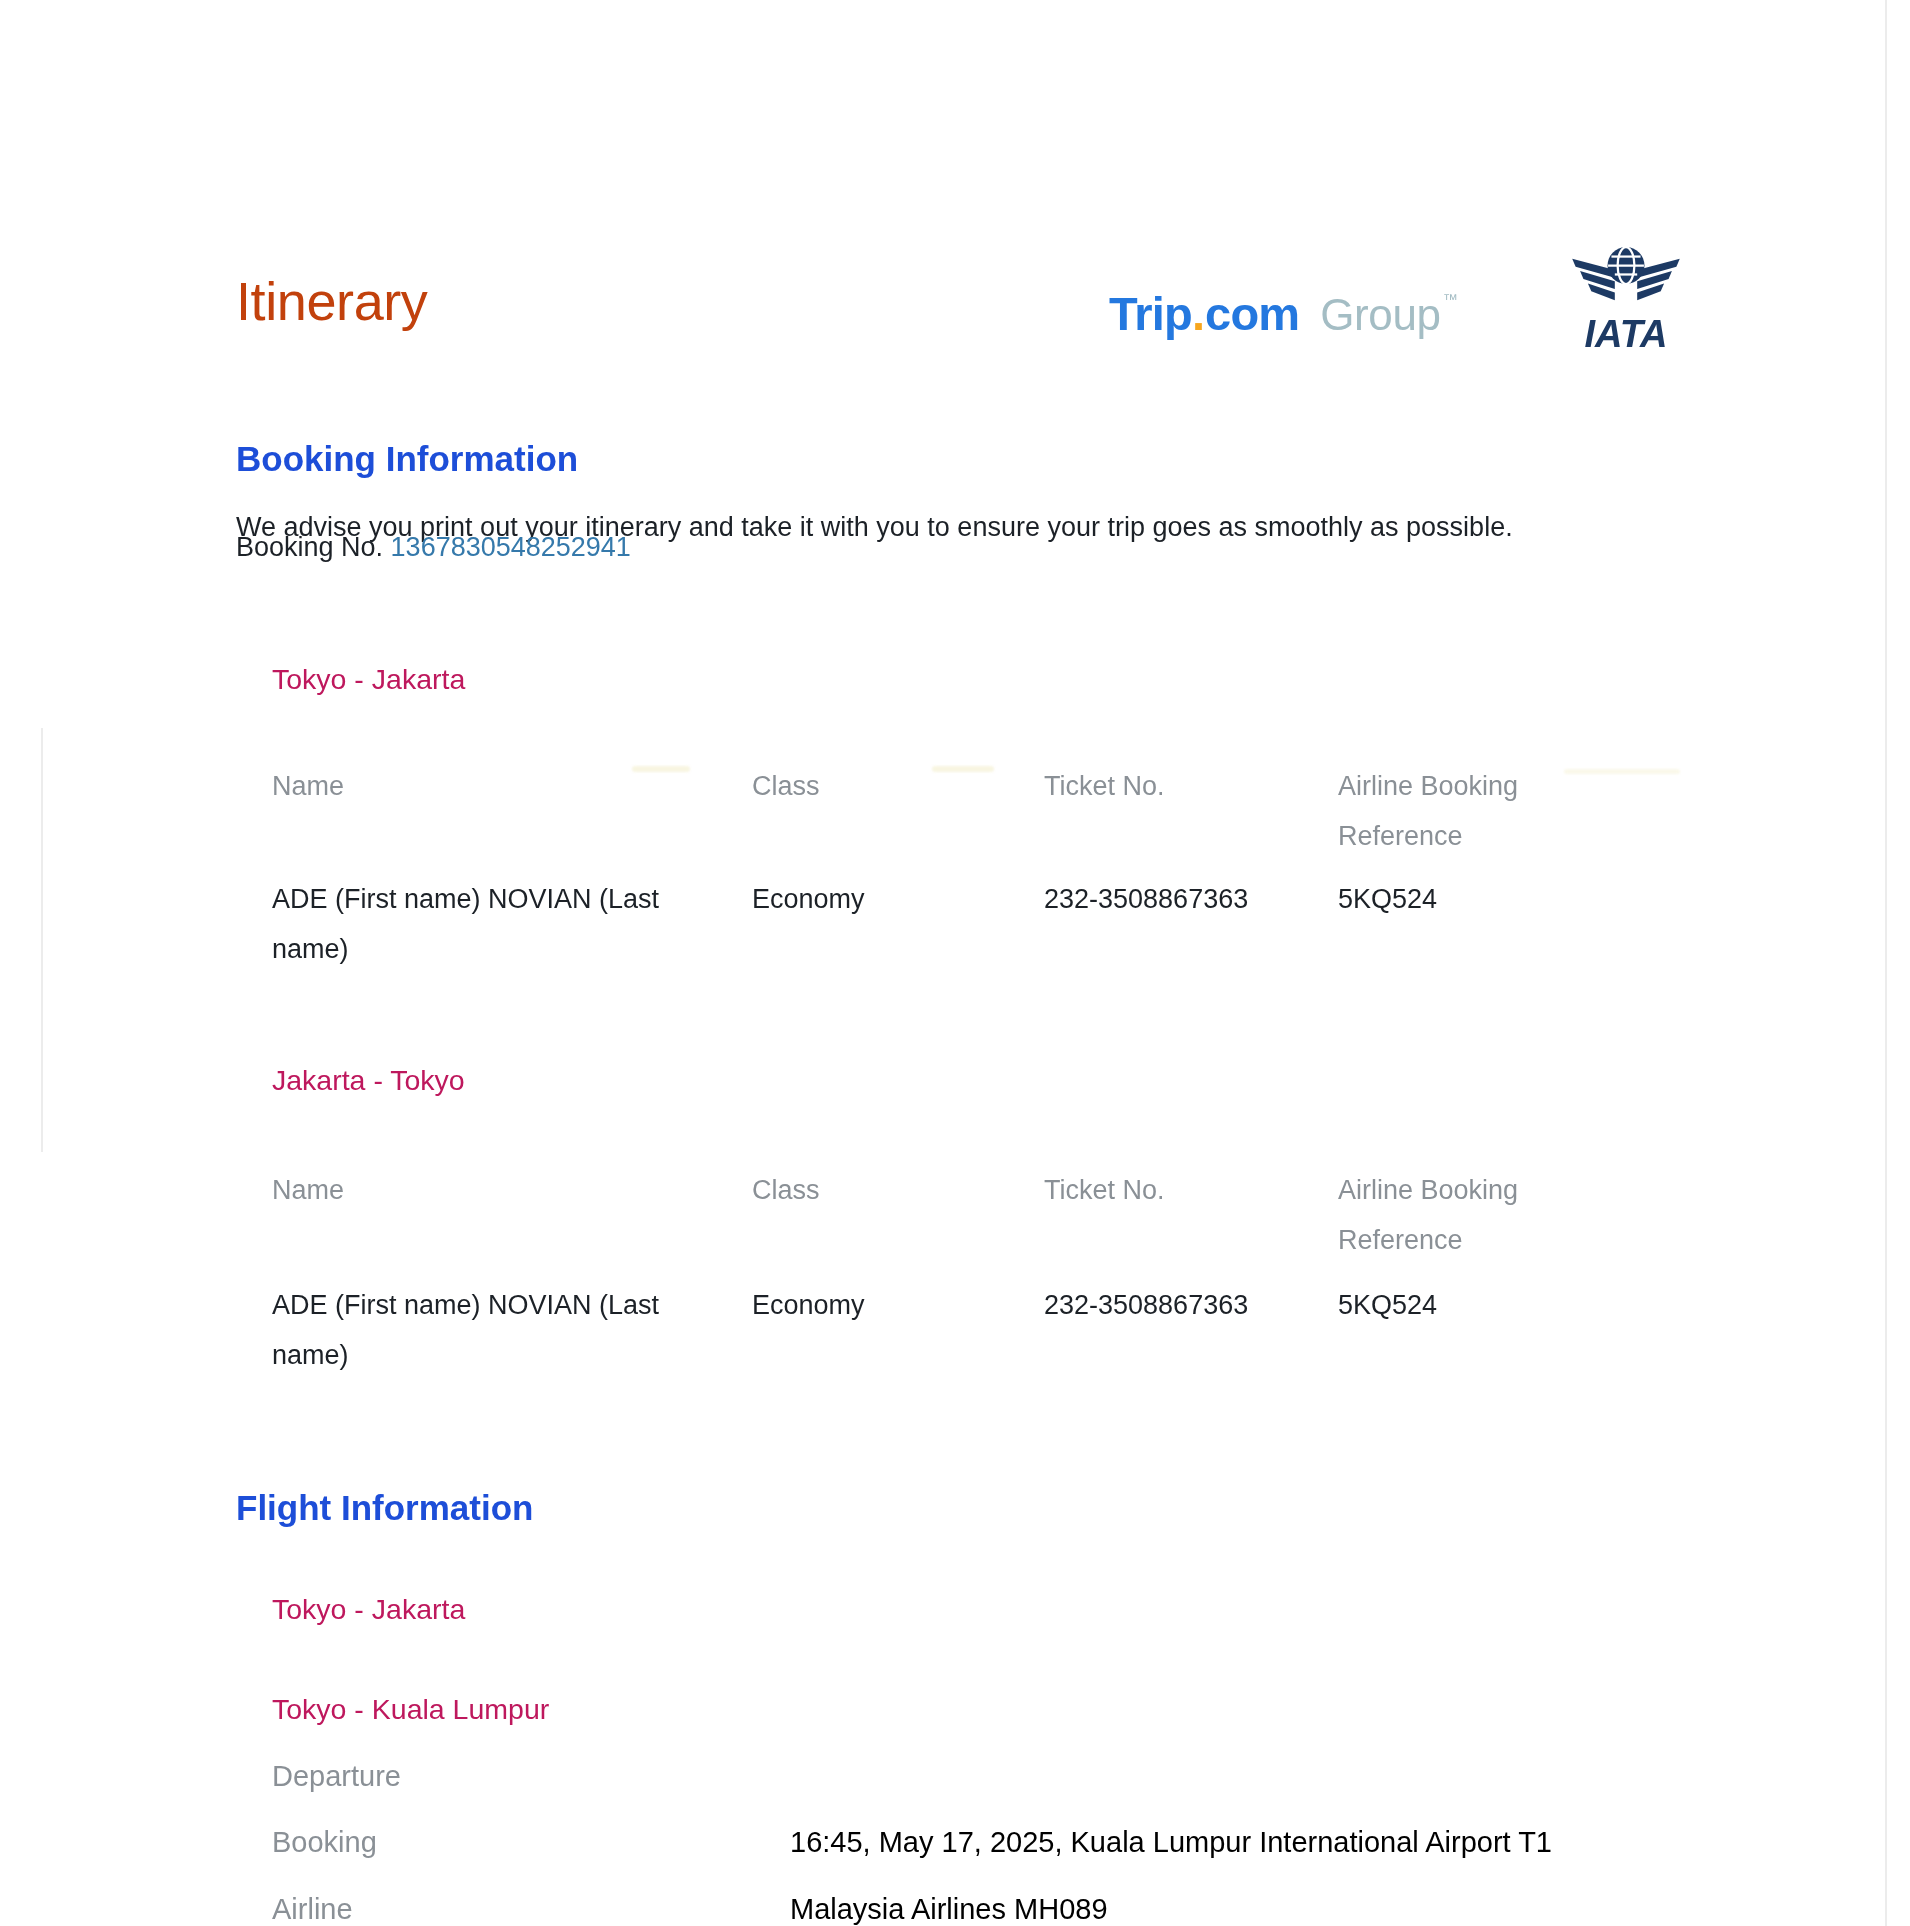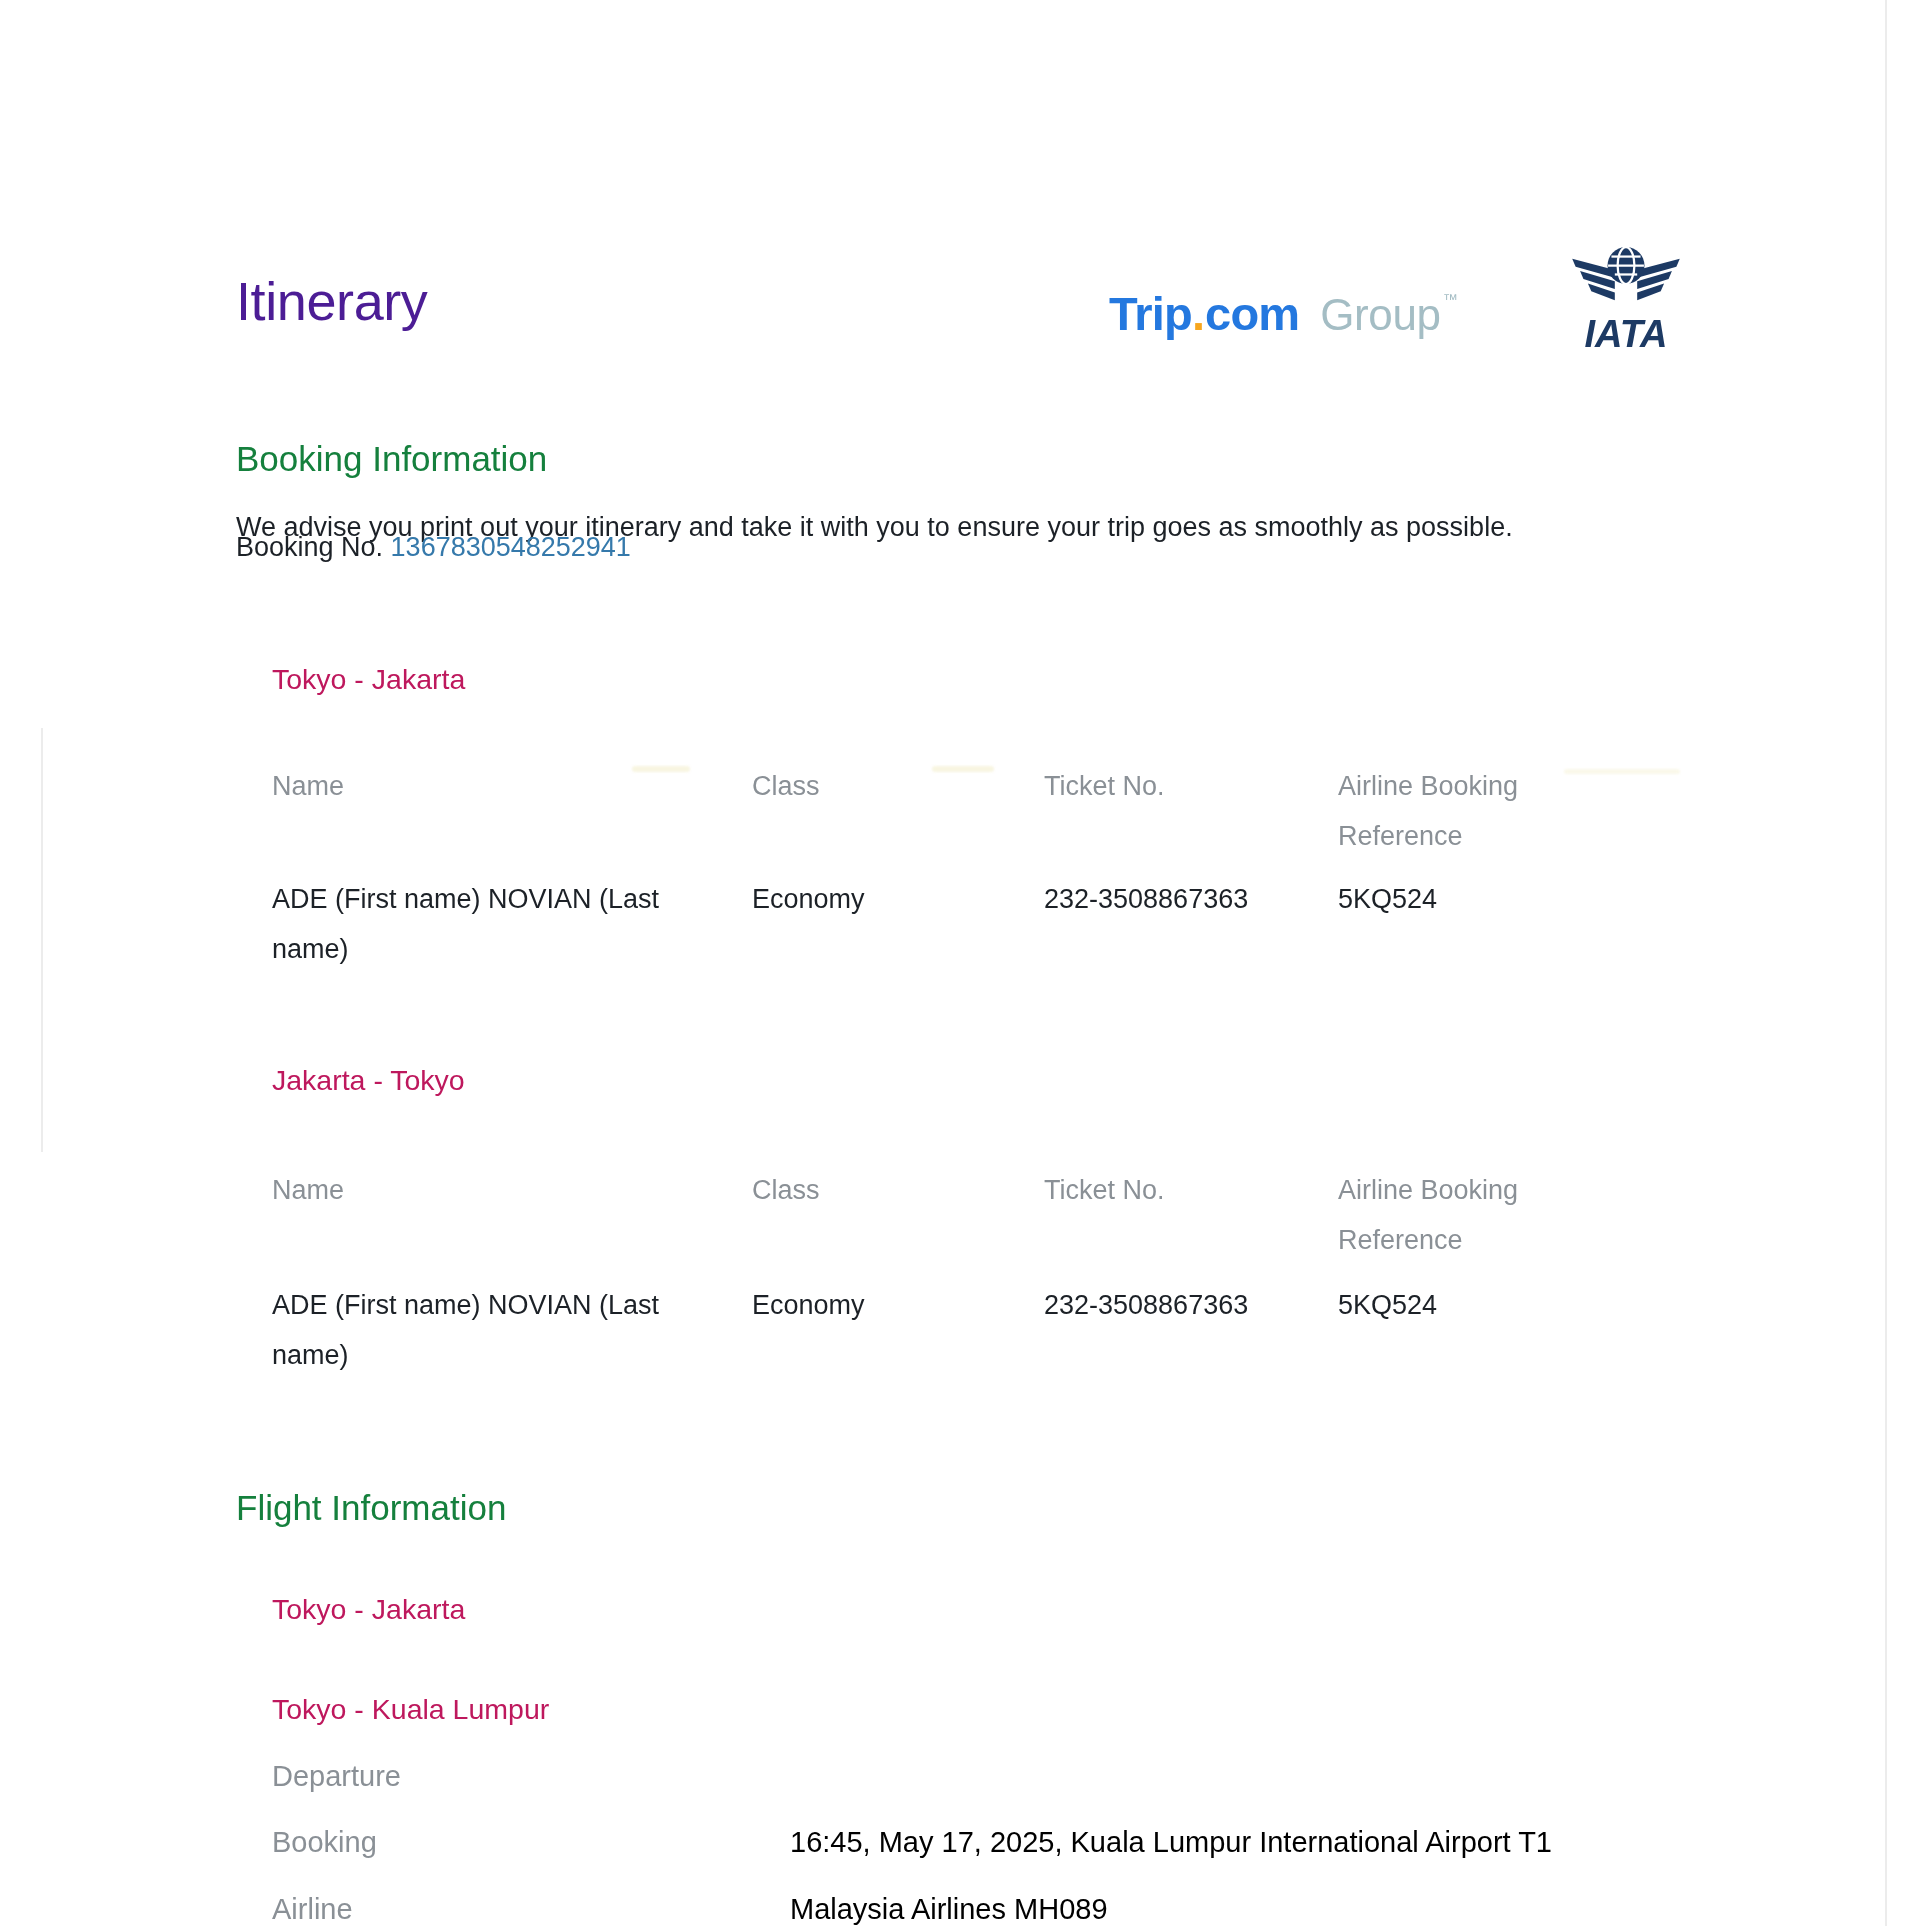--- a/index.html
+++ b/index.html
@@ -2,22 +2,22 @@
 <html style="font-size:6.2px"><head>
 <meta charset="utf-8">
 <style>
   html,body{margin:0;padding:0;background:#ffffff;}
   body{
     width:1911px;height:2702px;position:relative;overflow:hidden;
     font-family:"Liberation Sans","DejaVu Sans",sans-serif;
     -webkit-font-smoothing:antialiased;
   }
   .abs{position:absolute;}
-  .h1{font-size:54px;color:#4c1d95;letter-spacing:-0.4px;}
-  .h2{font-size:35px;color:#15803d;}
+  .h1{font-size:54px;color:#c2410c;letter-spacing:-0.4px;}
+  .h2{font-size:35px;color:#1d4ed8;font-weight:bold;}
   .h3{font-size:28.5px;color:#be185d;}
   .body-t{font-size:27px;color:#1c2127;}
   .gray{color:#8a9096;}
   .blue{color:#3579ab;}
   .btable{display:grid;grid-template-columns:480px 292px 294px 277px;font-size:27px;line-height:50px;}
   .btable .cell{padding-right:15.4px;}
   .frow{display:grid;grid-template-columns:518px 1002px;font-size:29px;line-height:39px;}
   
   .triplogo{display:flex;align-items:baseline;white-space:nowrap;}
   .trip-main{font-size:47px;font-weight:bold;color:#2478df;letter-spacing:-0.8px;}

